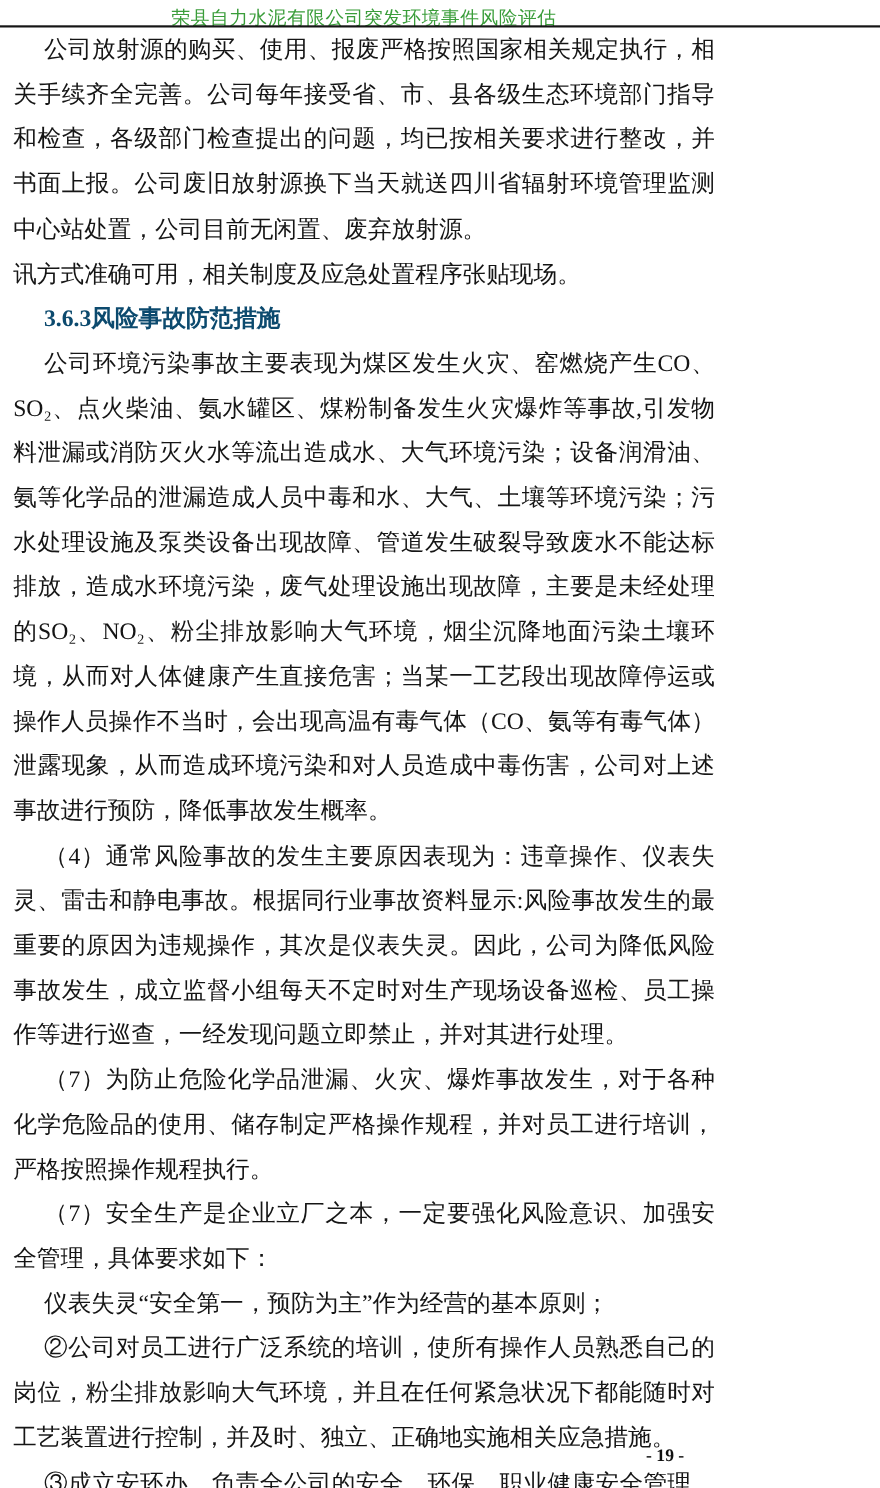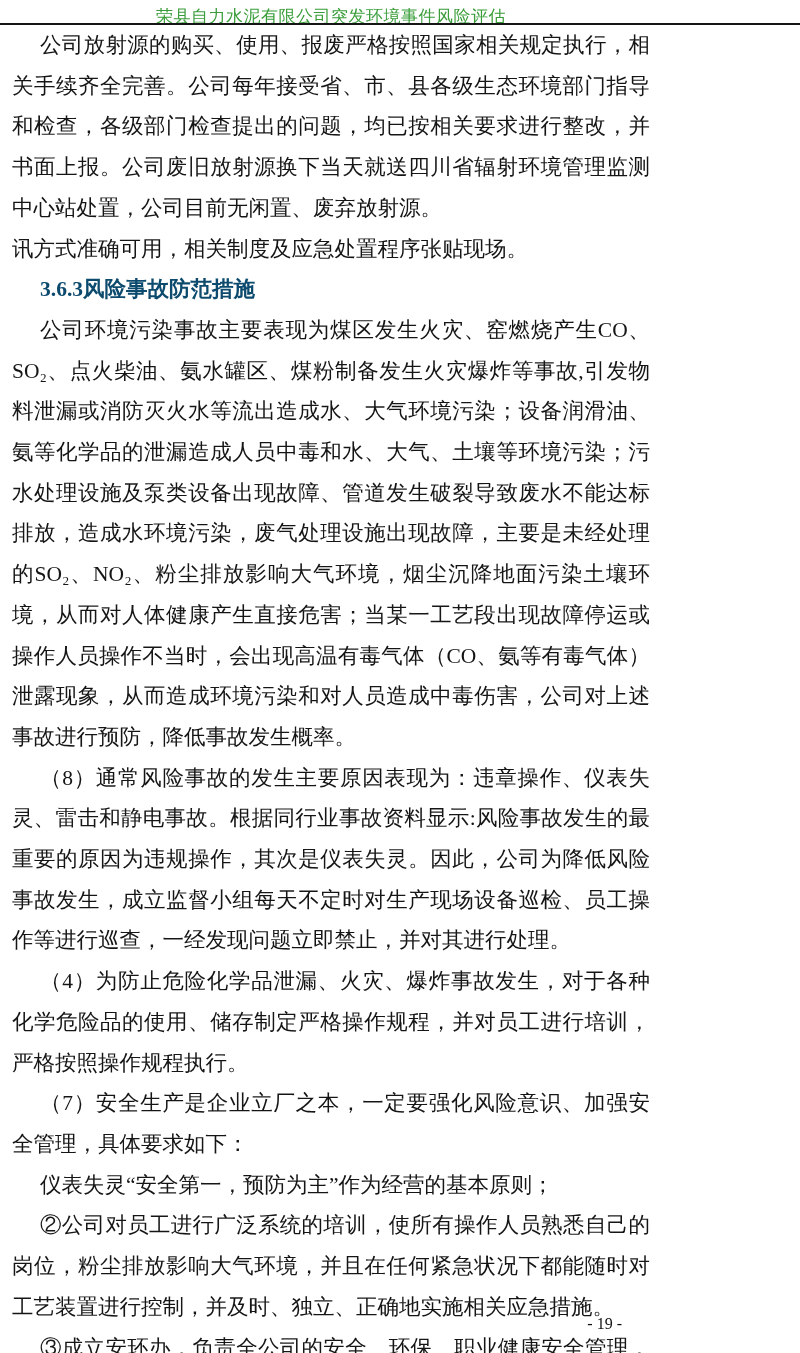--- a/index.html
+++ b/index.html
@@ -50,38 +50,39 @@
     font-weight: bold;
     text-indent: 28px;
     color: #0c4a6e;
   }
   .page-footer {
     position: absolute;
     right: 40px; bottom: 20px;
     font-size: 16px;
     color: #111111;
     white-space: nowrap;
+    font-weight: bold;
   }
 </style>
 </head>
 <body>
 
 <div class="page">
 
   <div class="page-header" style="color: rgb(58, 157, 58);">荣县自力水泥有限公司突发环境事件风险评估</div>
 
   <div class="header-rule"></div>
 
   <main class="content">
     <p class="body-p">公司放射源的购买、使用、报废严格按照国家相关规定执行，相关手续齐全完善。公司每年接受省、市、县各级生态环境部门指导和检查，各级部门检查提出的问题，均已按相关要求进行整改，并书面上报。公司废旧放射源换下当天就送四川省辐射环境管理监测中心站处置，公司目前无闲置、废弃放射源。</p>
     <p class="body-p no-indent">讯方式准确可用，相关制度及应急处置程序张贴现场。</p>
     <h3 class="section-heading">3.6.3风险事故防范措施</h3>
     <p class="body-p">公司环境污染事故主要表现为煤区发生火灾、窑燃烧产生CO、SO₂、点火柴油、氨水罐区、煤粉制备发生火灾爆炸等事故,引发物料泄漏或消防灭火水等流出造成水、大气环境污染；设备润滑油、氨等化学品的泄漏造成人员中毒和水、大气、土壤等环境污染；污水处理设施及泵类设备出现故障、管道发生破裂导致废水不能达标排放，造成水环境污染，废气处理设施出现故障，主要是未经处理的SO₂、NO₂、粉尘排放影响大气环境，烟尘沉降地面污染土壤环境，从而对人体健康产生直接危害；当某一工艺段出现故障停运或操作人员操作不当时，会出现高温有毒气体（CO、氨等有毒气体）泄露现象，从而造成环境污染和对人员造成中毒伤害，公司对上述事故进行预防，降低事故发生概率。</p>
-    <p class="body-p">（8）通常风险事故的发生主要原因表现为：违章操作、仪表失灵、雷击和静电事故。根据同行业事故资料显示:风险事故发生的最重要的原因为违规操作，其次是仪表失灵。因此，公司为降低风险事故发生，成立监督小组每天不定时对生产现场设备巡检、员工操作等进行巡查，一经发现问题立即禁止，并对其进行处理。</p>
-    <p class="body-p">（4）为防止危险化学品泄漏、火灾、爆炸事故发生，对于各种化学危险品的使用、储存制定严格操作规程，并对员工进行培训，严格按照操作规程执行。</p>
+    <p class="body-p">（4）通常风险事故的发生主要原因表现为：违章操作、仪表失灵、雷击和静电事故。根据同行业事故资料显示:风险事故发生的最重要的原因为违规操作，其次是仪表失灵。因此，公司为降低风险事故发生，成立监督小组每天不定时对生产现场设备巡检、员工操作等进行巡查，一经发现问题立即禁止，并对其进行处理。</p>
+    <p class="body-p">（7）为防止危险化学品泄漏、火灾、爆炸事故发生，对于各种化学危险品的使用、储存制定严格操作规程，并对员工进行培训，严格按照操作规程执行。</p>
     <p class="body-p">（7）安全生产是企业立厂之本，一定要强化风险意识、加强安全管理，具体要求如下：</p>
     <p class="body-p">仪表失灵“安全第一，预防为主”作为经营的基本原则；</p>
     <p class="body-p">②公司对员工进行广泛系统的培训，使所有操作人员熟悉自己的岗位，粉尘排放影响大气环境，并且在任何紧急状况下都能随时对工艺装置进行控制，并及时、独立、正确地实施相关应急措施。</p>
     <p class="body-p">③成立安环办，负责全公司的安全、环保、职业健康安全管理，建立安全、环保、职业健康安全管理体系和运行网络。</p>
   </main>
 
   <div class="page-footer">- 19 -</div>
 
 </div>
 

